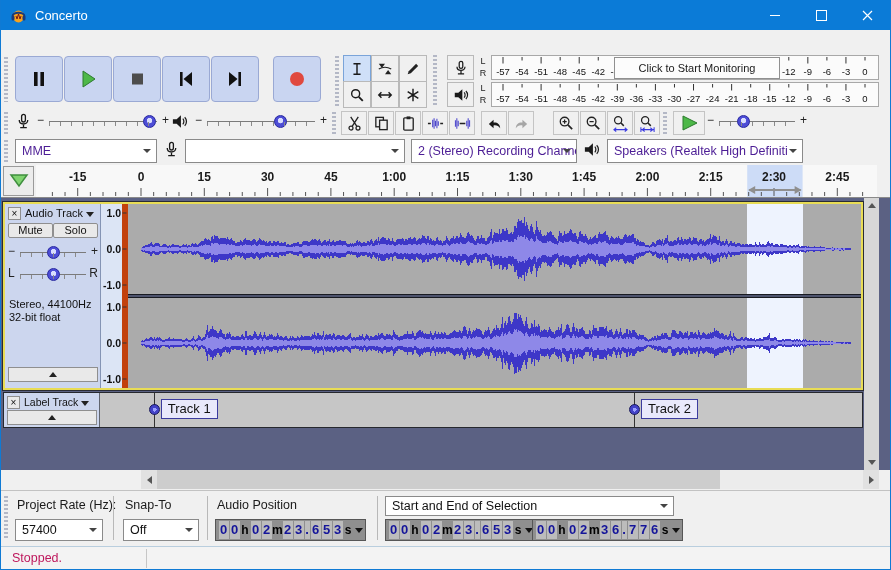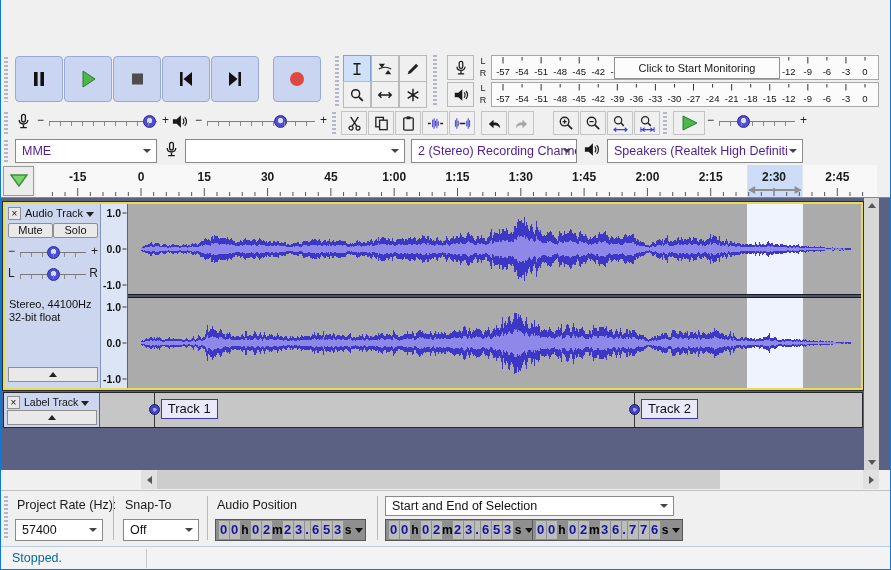--- a/index.html
+++ b/index.html
@@ -45,21 +45,21 @@
   .tracksbg{position:absolute;top:198px;left:0;width:891px;height:272px;background:#5b6183;}
   .audio-track{position:absolute;left:2px;top:202px;width:860px;height:188px;border:2px solid #e8dc55;outline:1px solid #2a2c34;box-shadow:inset 0 0 0 1px #2a2c34;background:#ccd6ee;box-sizing:border-box;}
   .atk-panel{position:absolute;left:0;top:0;width:96px;height:184px;background:#ccd6ee;border-right:1px solid #8494b4;box-sizing:border-box;}
   .xbtn{position:absolute;left:3px;top:3px;width:13px;height:13px;background:#e9e9e9;border:1px solid #8f8f8f;font-size:10px;line-height:11px;text-align:center;color:#111;box-sizing:border-box;}
   .ttl{position:absolute;left:20px;top:3px;font-size:11px;color:#111;white-space:nowrap;}
   .tri-down{display:inline-block;width:0;height:0;border-left:4px solid transparent;border-right:4px solid transparent;border-top:5px solid #222;margin-left:3px;}
   .tri-up{display:inline-block;width:0;height:0;border-left:4px solid transparent;border-right:4px solid transparent;border-bottom:5px solid #222;}
   .msbtn{position:absolute;top:19px;width:45px;height:15px;background:#e9e9e9;border:1px solid #8f8f8f;font-size:11px;line-height:13px;text-align:center;border-radius:2px;color:#111;box-sizing:border-box;}
   .info{position:absolute;left:4px;font-size:11px;color:#111;white-space:nowrap;}
   .collapse{position:absolute;left:3px;width:90px;height:15px;background:#e9e9e9;border:1px solid #8f8f8f;display:flex;align-items:center;justify-content:center;box-sizing:border-box;}
-  .vruler{position:absolute;left:96px;top:0;width:27px;height:184px;background:#dce5f5;border-right:1px solid #c2410c;box-sizing:border-box;}
+  .vruler{position:absolute;left:96px;top:0;width:27px;height:184px;background:#dce5f5;border-right:6px solid #c2410c;box-sizing:border-box;}
   .wave-area{position:absolute;left:123px;top:0;right:0;height:184px;background:#ababab;}
   .wave-sel{position:absolute;top:0;bottom:0;background:#eef3fe;}
   .ch{position:absolute;left:0;right:0;height:90px;}
   .ch svg{position:absolute;left:0;top:0;}
   .ch-div{position:absolute;left:0;right:0;top:90px;height:4px;background:#4e546e;border-top:1px solid #181a22;border-bottom:1px solid #181a22;box-sizing:border-box;}
   
   .label-track{position:absolute;left:2px;top:392px;width:860px;height:36px;border:1px solid #26282e;background:#c6c6c6;box-sizing:border-box;}
   .ltk-panel{position:absolute;left:0;top:0;width:96px;height:34px;background:#ccd6ee;border-right:1px solid #60646e;box-sizing:border-box;}
   .ltk-area{position:absolute;left:97px;top:0;right:0;height:34px;overflow:hidden;border-radius:14px;}
   .stem{position:absolute;top:0;bottom:0;width:1px;background:#333;}
@@ -79,30 +79,55 @@
   .selbar{position:absolute;top:490px;left:0;right:0;height:56px;background:#f0f0f0;border-top:1px solid #c2c2c2;box-sizing:border-box;}
   .sb-label{position:absolute;top:7px;font-size:12.5px;color:#1a1a1a;white-space:nowrap;}
   .sb-div{position:absolute;top:5px;width:1px;height:44px;background:#b8b8b8;}
   .sb-select{position:absolute;height:22px;background:#fff;border:1px solid #8a8a8a;box-sizing:border-box;font-size:12.5px;display:flex;align-items:center;padding:0 18px 0 6px;color:#111;white-space:nowrap;overflow:hidden;}
   .timefield{position:absolute;height:22px;background:#8f8f8f;border:1px solid #565656;box-sizing:border-box;display:flex;align-items:center;padding:0 2px;}
   .tf-cell{display:inline-block;width:10px;height:18px;background:#bcbcbc;color:#15159a;font-weight:bold;font-size:13px;line-height:18px;text-align:center;margin:0 0.5px;}
   .tf-dot{width:5px;}
   .tf-letter{display:inline-block;width:10px;color:#000;font-size:12px;font-weight:bold;text-align:center;}
   .tf-arrow{display:inline-block;margin-left:2px;width:0;height:0;border-left:4px solid transparent;border-right:4px solid transparent;border-top:5px solid #111;}
   
-  .statusbar{position:absolute;top:546px;left:0;right:0;bottom:0;background:#f3f3f3;border-top:1px solid #b9cede;font-size:12.5px;color:#0369a1;}
+  .statusbar{position:absolute;top:546px;left:0;right:0;bottom:0;background:#f3f3f3;border-top:1px solid #b9cede;font-size:12.5px;color:#be185d;}
   .status-text{position:absolute;left:11px;top:4px;}
   .st-div{position:absolute;left:145px;top:2px;width:1px;height:19px;background:#c6c6c6;}
   svg{display:block;}
 </style>
 </head>
 <body>
 
 <div class="window">
 
+  <div class="titlebar">
+    <span class="app-icon">
+      <svg width="17" height="17" viewBox="0 0 17 17">
+          <ellipse cx="8.5" cy="9.5" rx="5.5" ry="6" fill="#f6a21d"></ellipse>
+          <path d="M2.5 9.5 C2.5 4.5 14.5 4.5 14.5 9.5" fill="none" stroke="#1b3a7a" stroke-width="2"></path>
+          <rect x="1.5" y="8.5" width="3" height="5" rx="1.5" fill="#1b3a7a"></rect>
+          <rect x="12.5" y="8.5" width="3" height="5" rx="1.5" fill="#1b3a7a"></rect>
+          <path d="M6 9 L7 12 L8.5 7 L10 12 L11 9" fill="none" stroke="#7a1616" stroke-width="1"></path>
+        </svg>
+    </span>
+    <span class="title-text">Concerto</span>
+    <div class="win-btns">
+      <div class="win-btn">
+          <span class="glyph-min"></span>
+        </div>
+      <div class="win-btn">
+          <span class="glyph-max"></span>
+        </div>
+      <div class="win-btn">
+          <svg width="11" height="11" viewBox="0 0 11 11">
+            <path d="M1 1 L10 10 M10 1 L1 10" stroke="#fff" stroke-width="1.2"></path>
+          </svg>
+        </div>
+    </div>
+  </div>
 
 
   <div class="grip" style="left:3px;top:57px;height:45px;"></div>
   <div class="tbtn" style="left:14px;top:56px;">
       <svg width="24" height="24" viewBox="0 0 24 24">
         <rect x="7" y="5" width="3.6" height="14" fill="#111"></rect>
         <rect x="13.4" y="5" width="3.6" height="14" fill="#111"></rect>
       </svg>
     </div>
   <div class="tbtn" style="left:63px;top:56px;">

